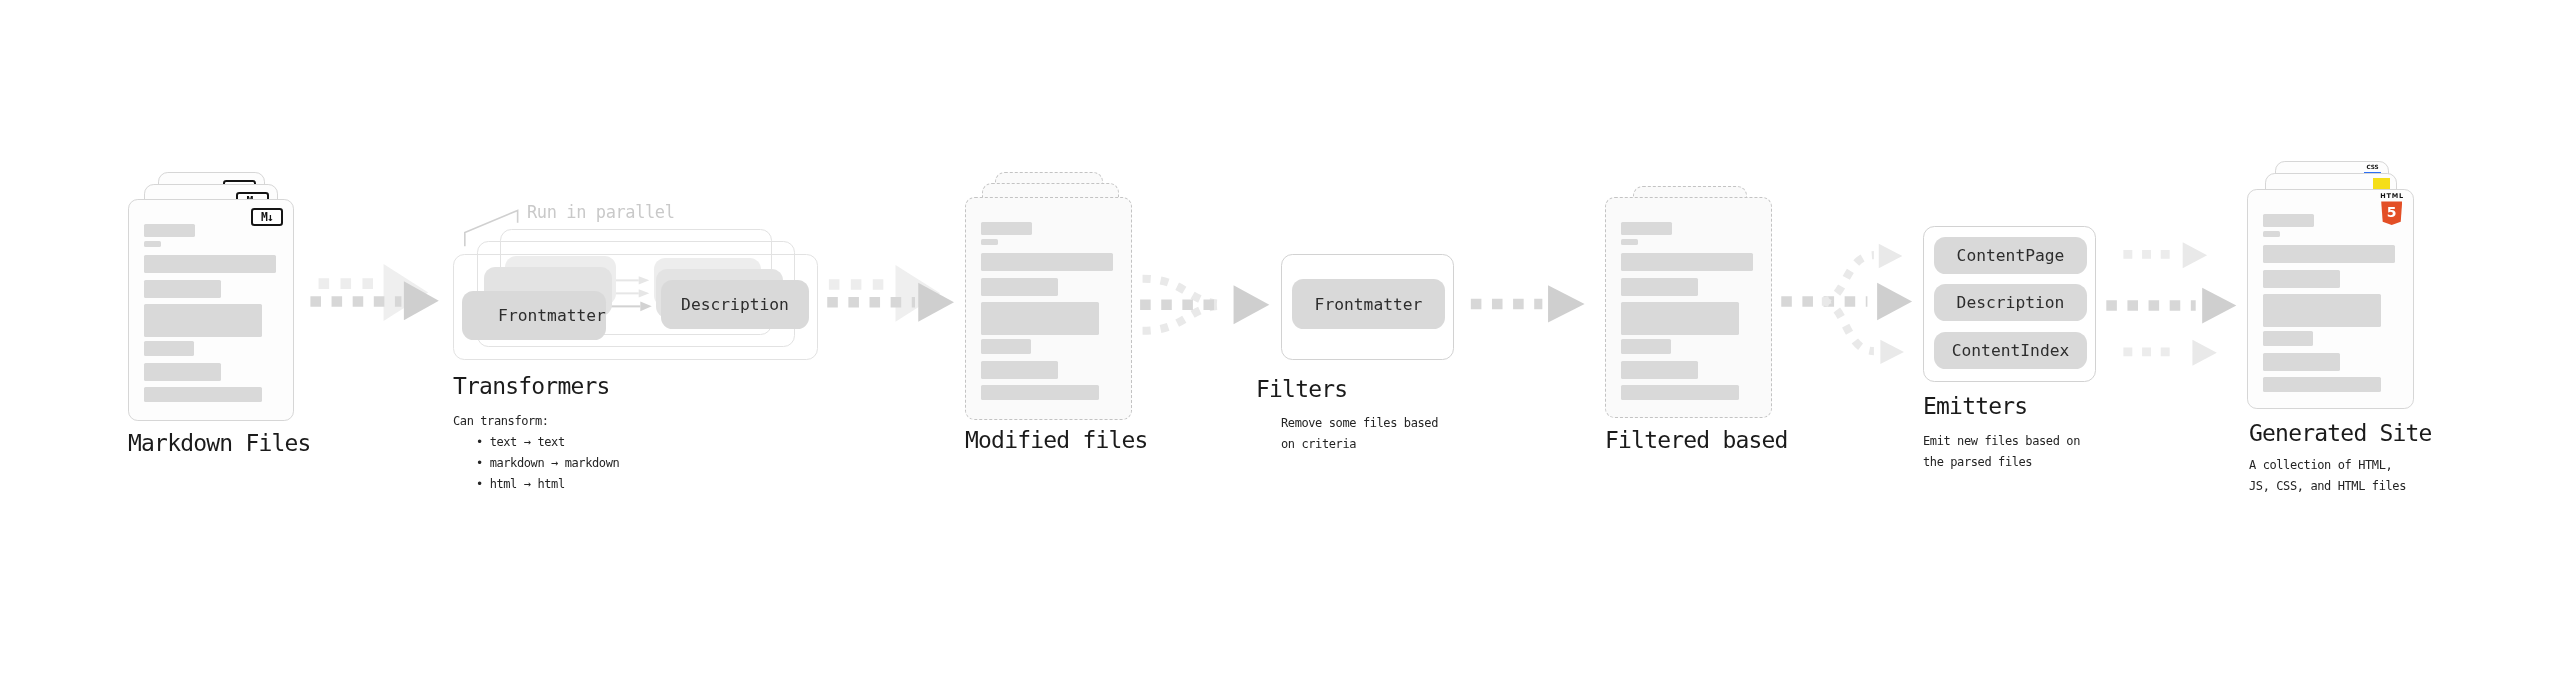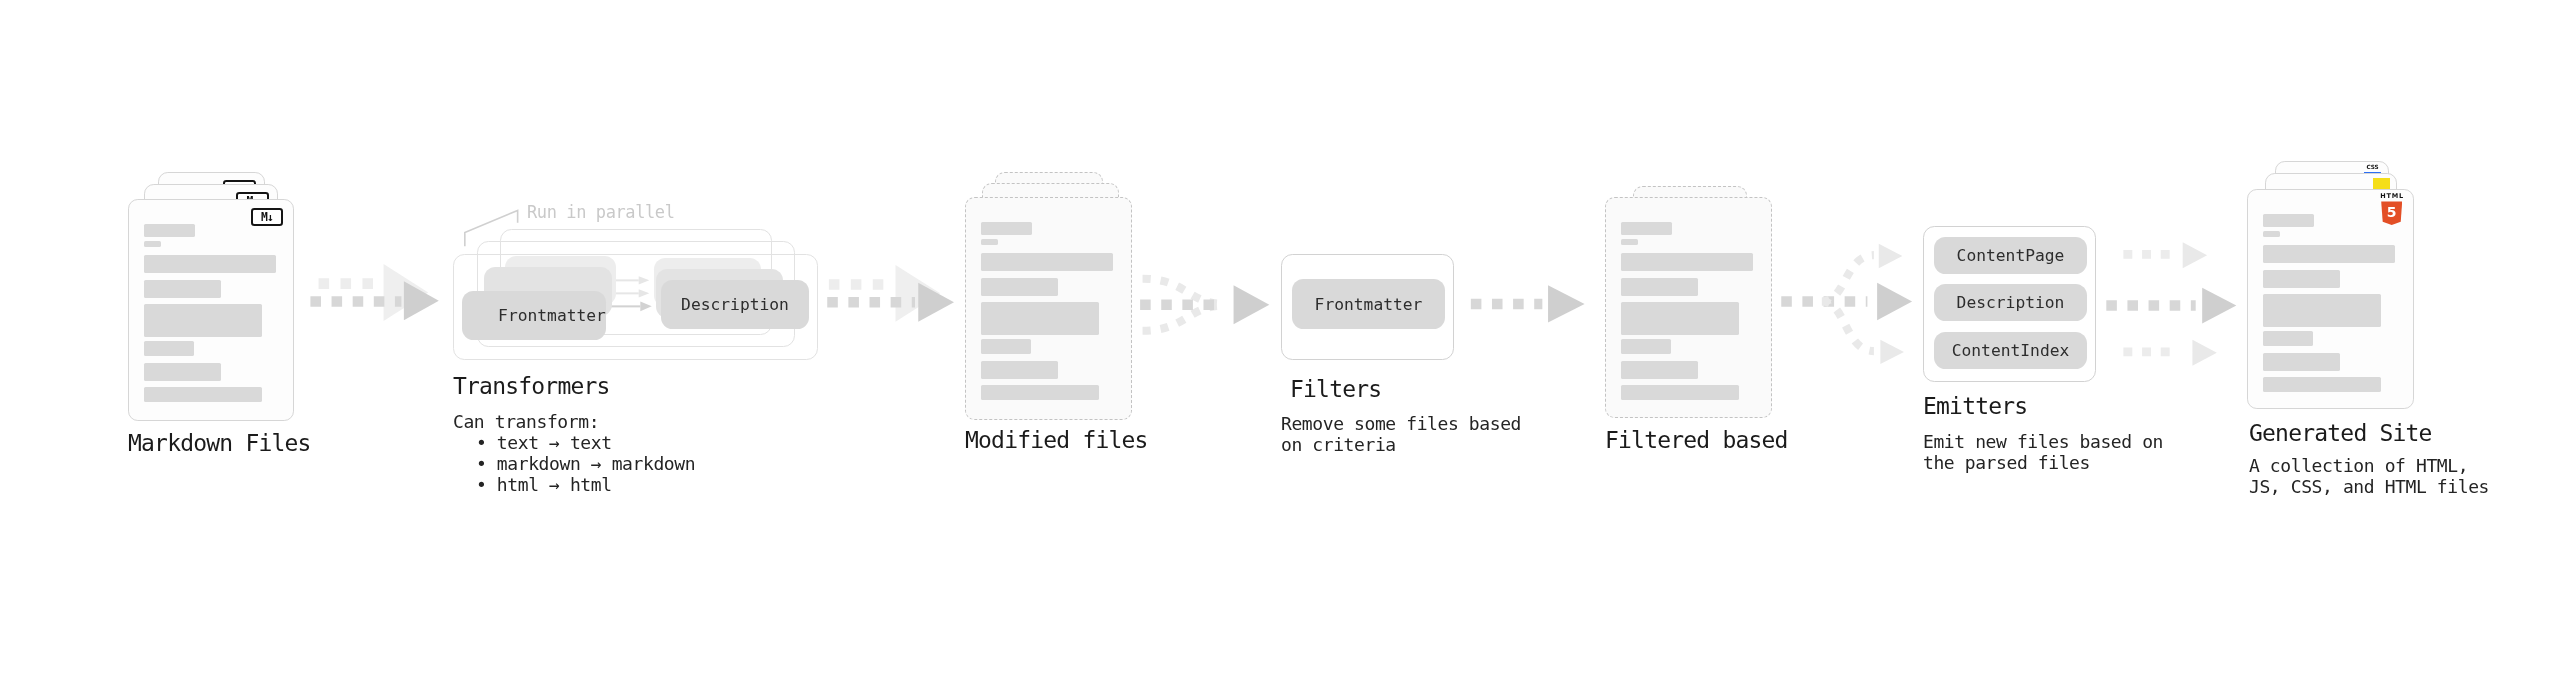--- a/index.html
+++ b/index.html
@@ -36,21 +36,21 @@
 
   
   .pill{position:absolute;border-radius:11.4px;display:flex;align-items:center;justify-content:center;
         font-size:16.3px;color:#2d2d2d;box-sizing:border-box;}
   .pill.l1{background:#d9d9d9;}
   .pill.l2{background:#e3e3e3;}
   .pill.l3{background:#ededed;}
 
   
   .title{position:absolute;font-size:23px;color:#1b1b1b;white-space:nowrap;letter-spacing:-0.8px;}
-  .desc{position:absolute;font-size:18px;line-height:21px;color:#242424;white-space:nowrap;letter-spacing:-0.4px;}
+  .desc{position:absolute;font-size:12px;line-height:21px;color:#242424;white-space:nowrap;letter-spacing:-0.4px;}
   .desc .indent{margin-left:23px;}
   .annotation{position:absolute;font-size:17px;color:#c9c9c9;white-space:nowrap;letter-spacing:-0.4px;}
 
   
   svg.arrows{position:absolute;left:0;top:0;pointer-events:none;}
   .dashL{stroke:#ededed;stroke-width:13;stroke-dasharray:13 14;}
   .dashL2{stroke:#ececec;stroke-width:11;stroke-dasharray:11 12;}
   .dashM{stroke:#d7d7d7;stroke-width:13;stroke-dasharray:13 13;}
   .headL{fill:#efefef;}
   .headL2{fill:#e9e9e9;}
@@ -174,21 +174,21 @@
       <div class="bar" style="top: 80px; width: 77px; height: 18px;"></div>
       <div class="bar" style="top: 104px; width: 118px; height: 32.5px;"></div>
       <div class="bar" style="top: 141px; width: 50px; height: 14.6px;"></div>
       <div class="bar" style="top: 163px; width: 77px; height: 18px;"></div>
       <div class="bar" style="top: 187px; width: 118px; height: 14.6px;"></div>
     </div>
   <div class="title" style="left:965px;top:427px;">Modified files</div>
 
   <div class="wbox" style="left:1281px;top:254px;width:173px;height:106px;"></div>
   <div class="pill l1" style="left:1292px;top:279px;width:153px;height:50px;">Frontmatter</div>
-  <div class="title" style="left:1290px;top:376px;">Filters</div>
+  <div class="title" style="left:1256px;top:376px;">Filters</div>
   <div class="desc" style="left:1281px;top:413px;">
     <div>Remove some files based</div>
     <div>on criteria</div>
   </div>
 
   <div class="card dashed" style="left:1633px;top:186px;width:114px;height:73px;"></div>
   <div class="card dashed" style="left:1605px;top:197px;width:167px;height:221px;">
       <div class="bar" style="top: 24.4px; width: 51px; height: 12.2px;"></div>
       <div class="bar" style="top: 41px; width: 17px; height: 5.7px;"></div>
       <div class="bar" style="top: 55px; width: 132px; height: 18px;"></div>

